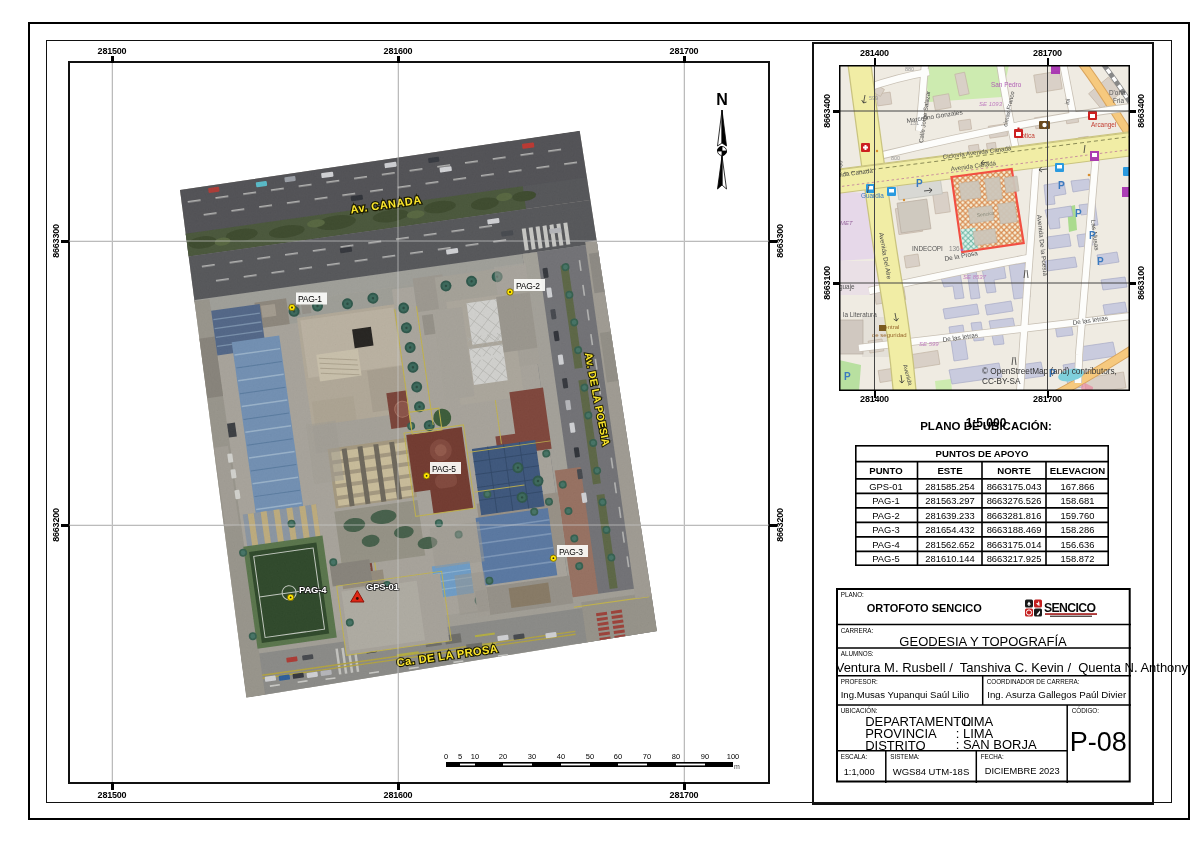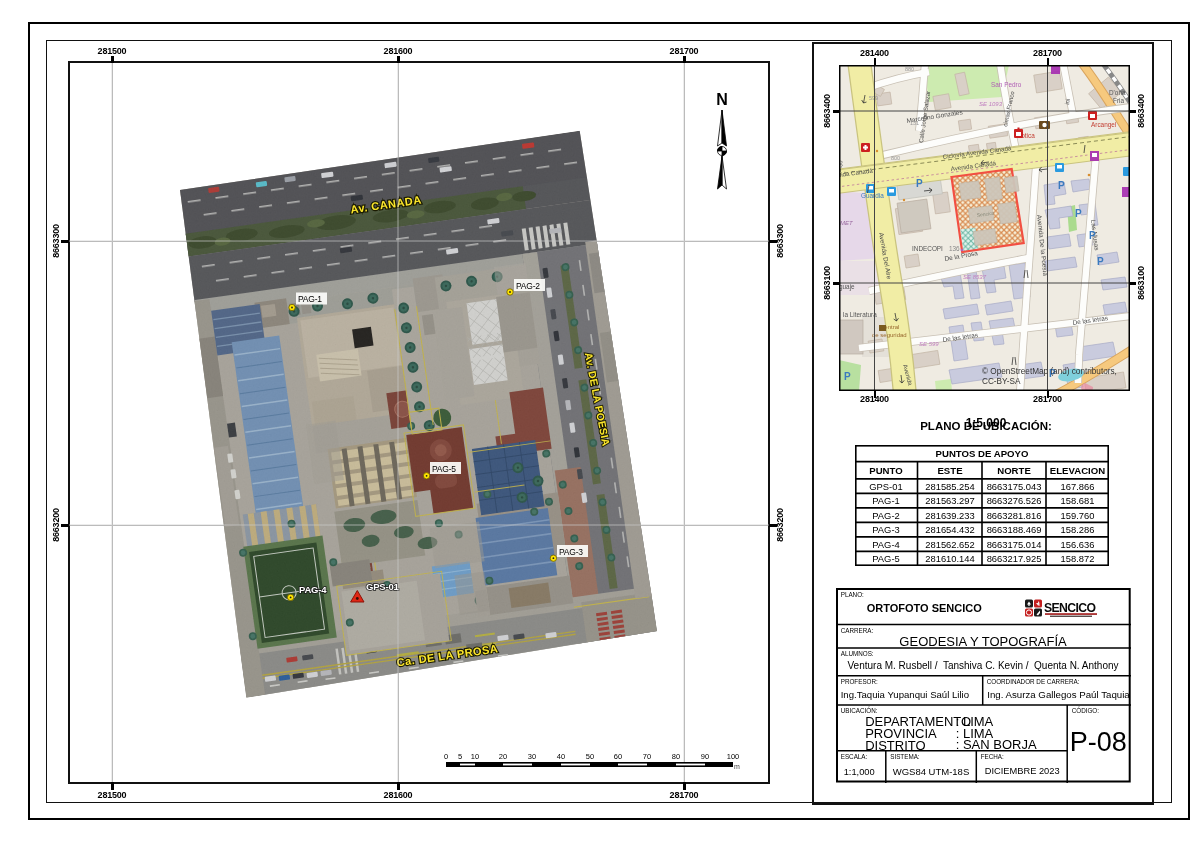--- a/index.html
+++ b/index.html
@@ -992,25 +992,25 @@
       <path d="M11.5 16.5 l3.5 -4 v2.5 l-2 2.5 Z" fill="#fff"></path>
       <g transform="translate(19,0)">
         <text x="0" y="12.6" font-family="Liberation Sans" font-size="12" font-weight="bold" letter-spacing="-0.6" fill="#0a0a0a" transform="scale(1.02,1.1)">SENCICO</text>
       </g>
       <rect x="20" y="15.2" width="52" height="1.7" fill="#a32222"></rect>
       <rect x="25" y="17.6" width="42" height="1.3" fill="#4a3a3a"></rect>
     </svg>
     <div class="tb-lab" style="left:5px;top:39px;">CARRERA:</div>
     <div class="tb-txt" style="left:0;top:46.5px;width:100%;text-align:center;">GEODESIA Y TOPOGRAFÍA</div>
     <div class="tb-lab" style="left:5px;top:62.5px;">ALUMNOS:</div>
-    <div class="tb-txt" style="left:0;top:72px;width:100%;text-align:center;font-size:10px;">Ventura M. Rusbell /&nbsp; Tanshiva C. Kevin /&nbsp; Quenta N. Anthony</div>
+    <div class="tb-txt" style="left:0;top:72px;width:100%;text-align:center;font-size:13px;">Ventura M. Rusbell /&nbsp; Tanshiva C. Kevin /&nbsp; Quenta N. Anthony</div>
     <div class="tb-lab" style="left:5px;top:90.5px;">PROFESOR:</div>
-    <div class="tb-txt" style="left:5px;top:101.5px;font-size:9.6px;">Ing.Taquia Yupanqui Saúl Lilio</div>
+    <div class="tb-txt" style="left:5px;top:101.5px;font-size:9.6px;">Ing.Musas Yupanqui Saúl Lilio</div>
     <div class="tb-lab" style="left:151px;top:90.5px;">COORDINADOR DE CARRERA:</div>
-    <div class="tb-txt" style="left:151.5px;top:101.5px;font-size:9.7px;">Ing. Asurza Gallegos Paúl Taquia</div>
+    <div class="tb-txt" style="left:151.5px;top:101.5px;font-size:9.7px;">Ing. Asurza Gallegos Paúl Divier</div>
     <div class="tb-lab" style="left:5px;top:119.5px;">UBICACIÓN:</div>
     <div class="tb-txt" style="left:29.5px;top:128.5px;line-height:12px;white-space:pre;">DEPARTAMENTO
 PROVINCIA
 DISTRITO</div>
     <div class="tb-txt" style="left:120px;top:128.5px;line-height:11.6px;white-space:pre;">: LIMA
 : LIMA
 : SAN BORJA</div>
     <div class="tb-lab" style="left:236px;top:119.5px;">CÓDIGO:</div>
     <div class="tb-txt" style="left:234px;top:139px;font-size:27px;">P-08</div>
     <div class="tb-lab" style="left:5px;top:165.5px;">ESCALA:</div>

